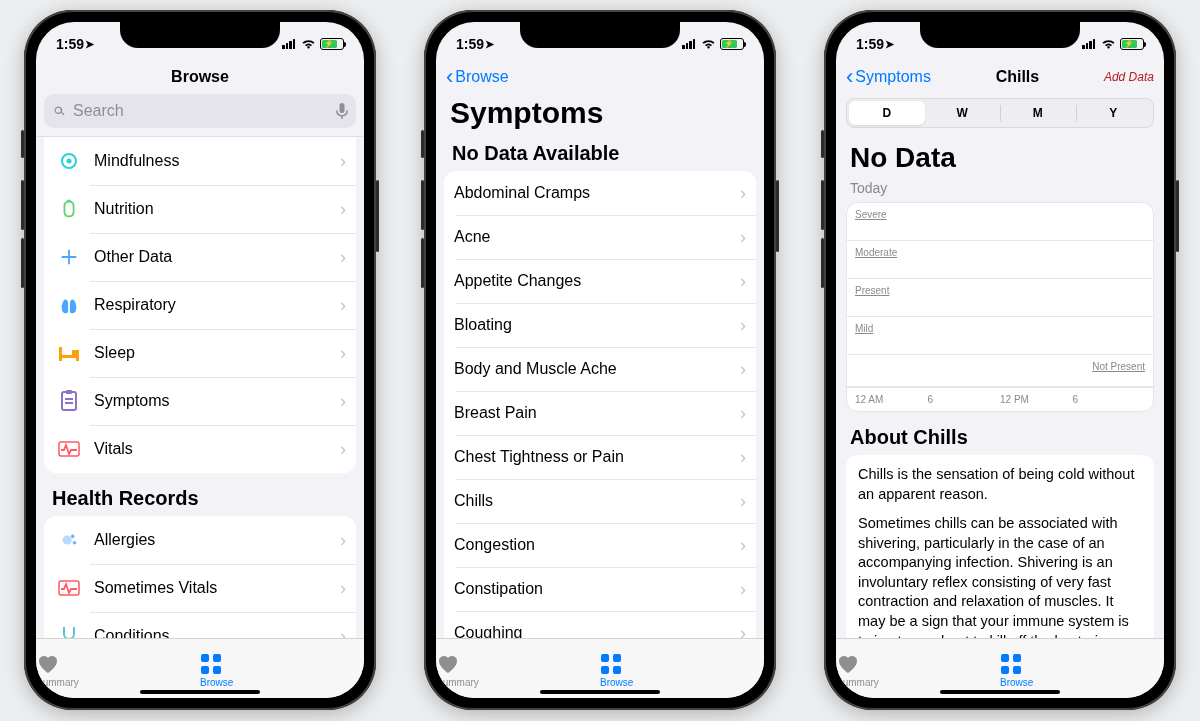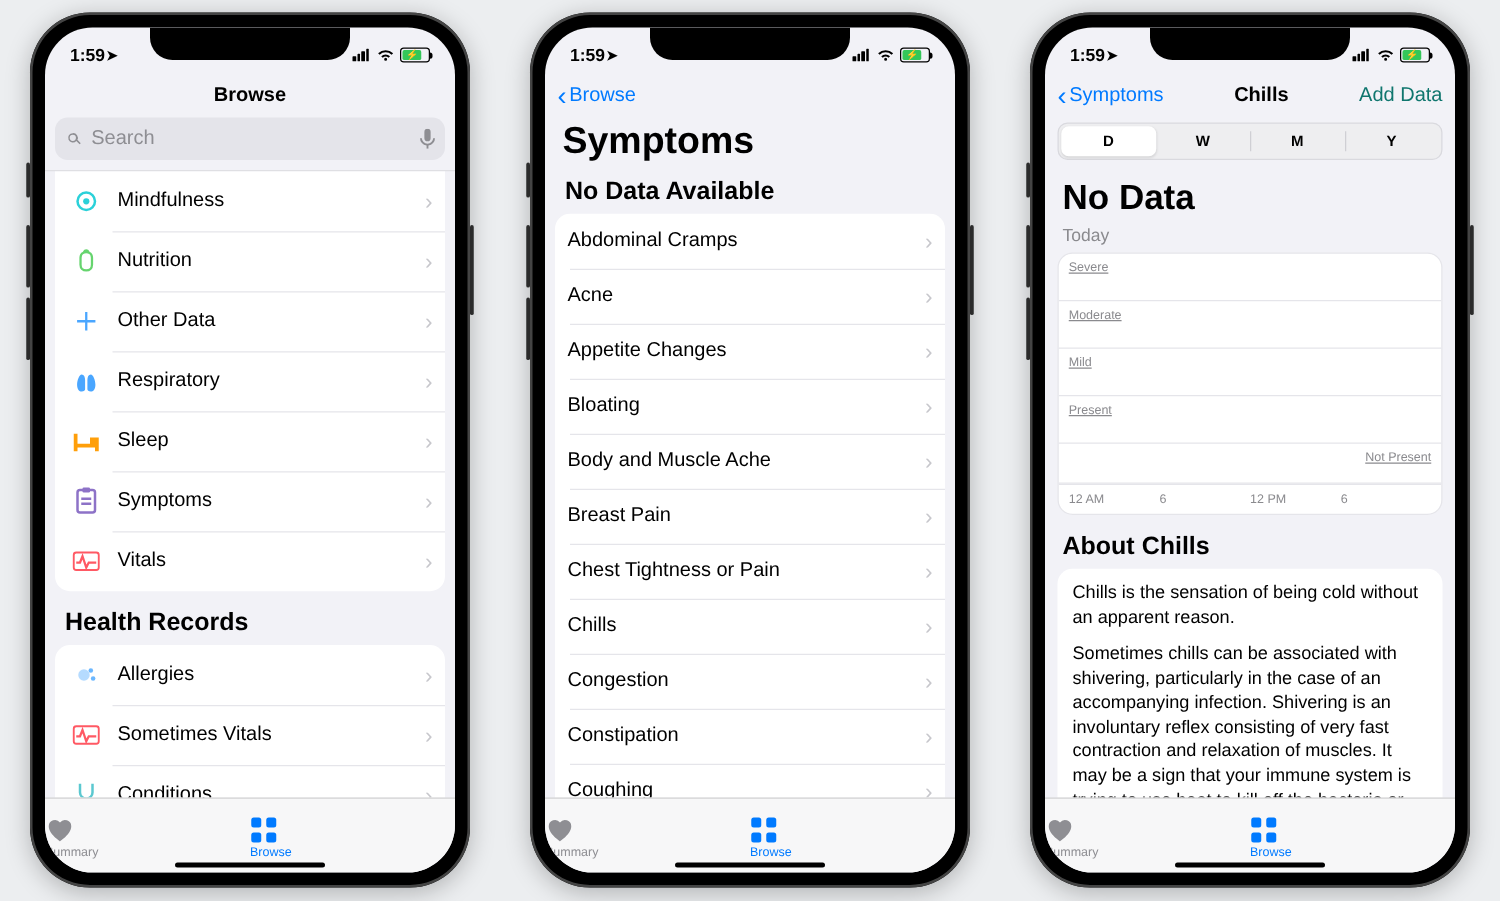--- a/index.html
+++ b/index.html
@@ -92,21 +92,21 @@
     background: #f2f2f7;
     border-bottom: 0.5px solid rgba(0,0,0,.08);
   }
   .nav-row {
     display: flex; align-items: center; justify-content: space-between;
     height: 34px; padding: 0 10px;
   }
   .nav-title-small { font-size: 16px; font-weight: 600; }
   .nav-back { color: #007aff; font-size: 16px; display:flex; align-items:center; gap:2px;}
   .nav-back .chev { font-size: 22px; line-height: 1; }
-  .nav-action { color: #0f766e; font-size: 16px; }
+  .nav-action { color: #b91c1c; font-size: 12px; font-style: italic; }
   .large-title {
     font-size: 30px; font-weight: 700;
     padding: 2px 14px 6px 14px;
   }
   .search-wrap { padding: 0 8px 8px 8px; }
   .search-bar {
     background: #e4e4ea;
     border-radius: 10px;
     height: 34px;
     display: flex; align-items: center;
@@ -586,22 +586,22 @@
       </div>
     </div>
 
     <div class="content" style="padding:0;">
       <div class="large-title" style="font-size:28px;padding-top:6px;">No Data</div>
       <div class="sub-label">Today</div>
 
       <div class="chart-card">
         <div class="y-row">Severe</div>
         <div class="y-row">Moderate</div>
+        <div class="y-row">Present</div>
         <div class="y-row">Mild</div>
-        <div class="y-row">Present</div>
         <div class="y-row" style="padding-bottom:14px;text-align:right;">Not Present</div>
         <div class="x-row">
           <span>12 AM</span>
           <span>6</span>
           <span>12 PM</span>
           <span>6</span>
         </div>
       </div>
 
       <div class="about-title">About Chills</div>

